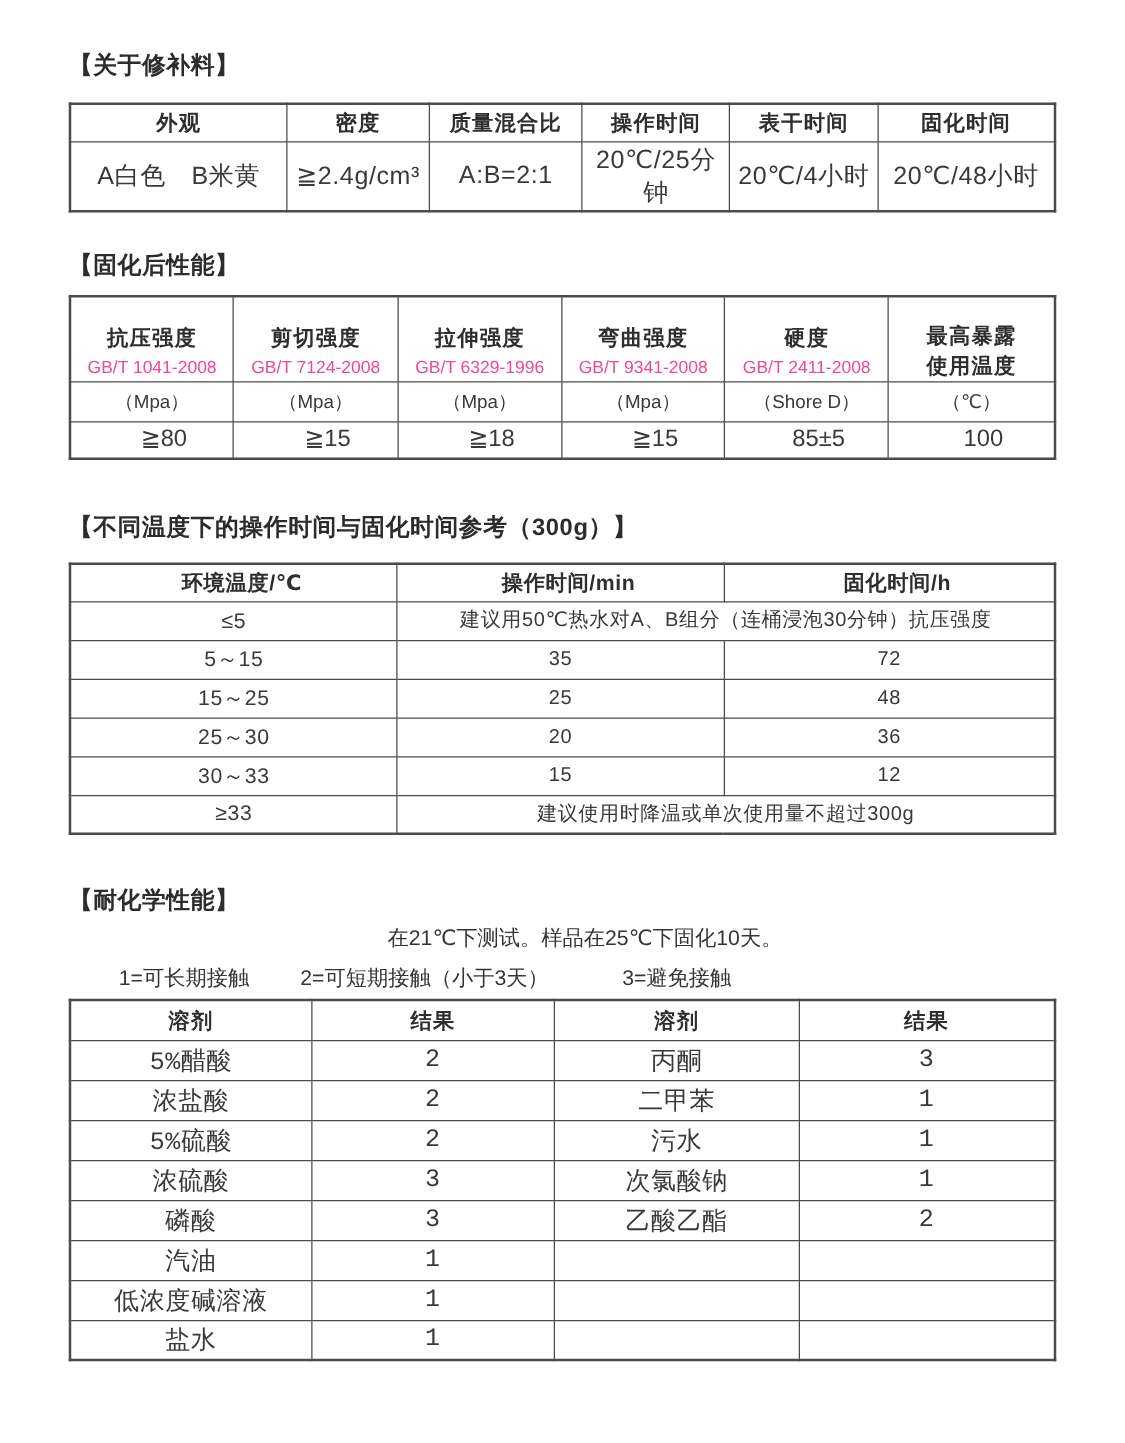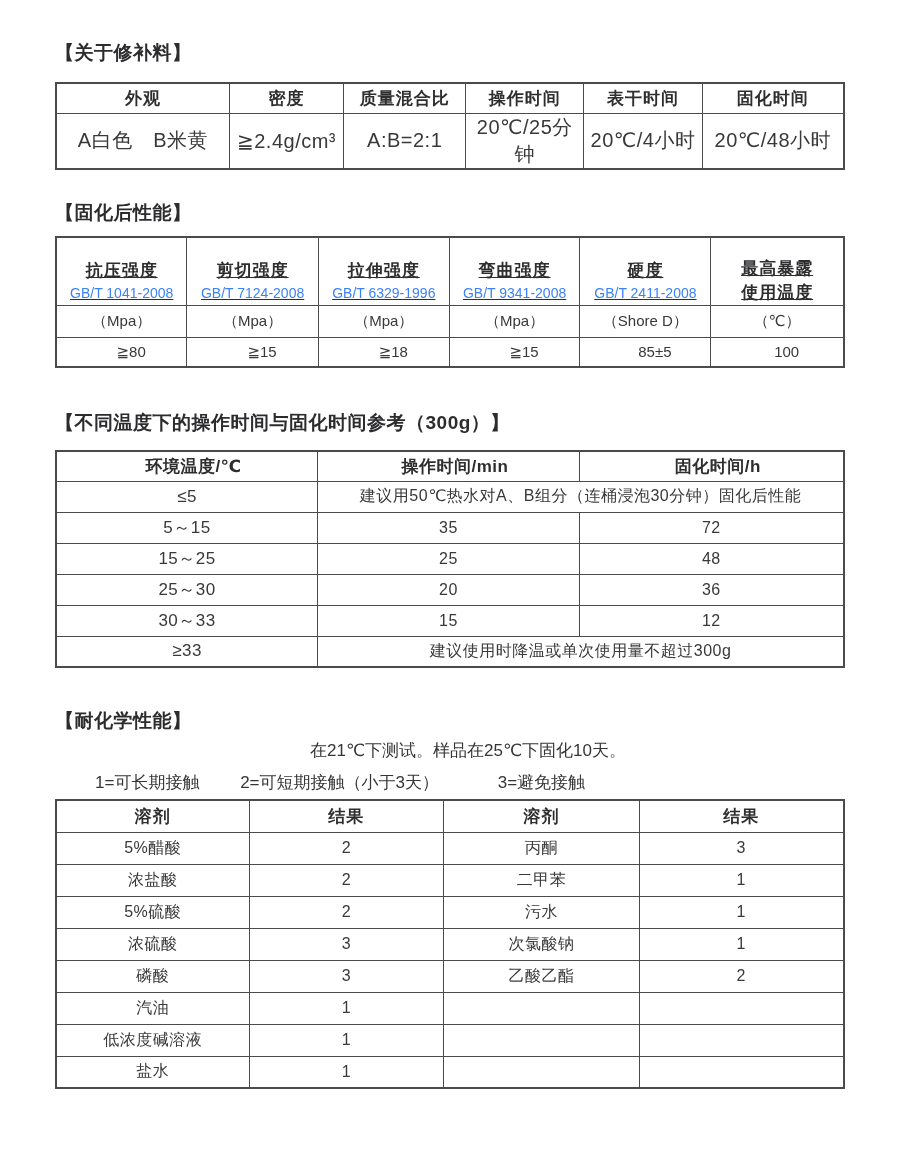--- a/index.html
+++ b/index.html
@@ -40,43 +40,43 @@
   }
   th { font-weight: bold; color: #2e2e30; }
 
   
   .t1 { margin-top: 18px; }
   .t1 th { height: 30px; font-size: 17px; letter-spacing: 1px; }
   .t1 td { height: 33px; font-size: 20px; letter-spacing: 0.5px; }
 
   
   .t2 { margin-top: 12px; }
-  .t2 th { height: 66px; padding-top: 19px; text-decoration: underline; }
+  .t2 th { height: 66px; padding-top: 19px; }
   .pname { font-size: 17px; font-weight: bold; letter-spacing: 1px; line-height: 24px; }
-  .pstd  { font-size: 14px; font-weight: normal; color: #3b82f6; letter-spacing: 0; line-height: 20px; }
+  .pstd  { font-size: 14px; font-weight: normal; color: #ec4899; letter-spacing: 0; line-height: 20px; }
   .t2 td.unit { height: 32px; font-size: 15px; }
-  .t2 td.val  { height: 30px; font-size: 15px; padding-left: 21px; }
+  .t2 td.val  { height: 30px; font-size: 19px; padding-left: 21px; }
 
   
   .t3 { margin-top: 16px; }
   .t3 th { height: 30px; font-size: 17px; letter-spacing: 0.5px; padding-left: 15px; }
   .t3 td { height: 31px; font-size: 16px; letter-spacing: 0.5px; }
   .t3 td.temp { font-size: 17px; }
 
   
   .note1 { margin: 8px 0 0 36px; font-size: 17px; line-height: 22px; color: #353537; text-align: center; }
   .legend { margin: 10px 0 0 40px; font-size: 17px; line-height: 22px; color: #353537; }
   .legend .li { margin-right: 36px; }
   .legend .li.gap-lg { margin-right: 54px; }
   .legend .li:last-child { margin-right: 0; }
 
   
   .t4 { margin-top: 5px; }
   .t4 th { height: 32px; font-size: 17px; letter-spacing: 1px; }
-  .t4 td { height: 32px; font-size: 16px; letter-spacing: 0.5px; }
+  .t4 td { height: 32px; font-size: 20px; letter-spacing: 0.5px; font-family: Liberation Mono, monospace; }
 
   .mt-title2 { margin-top: 32px; }
   .mt-title3 { margin-top: 44px; }
   .mt-title4 { margin-top: 42px; }
 </style>
 </head>
 <body>
 
 <div class="doc">
 
@@ -174,21 +174,21 @@
         <col style="width:33.6%">
     </colgroup>
     <tbody>
         <tr>
       <th>环境温度/℃</th>
       <th>操作时间/min</th>
       <th>固化时间/h</th>
     </tr>
     <tr>
       <td class="temp">≤5</td>
-      <td colspan="2">建议用50℃热水对A、B组分（连桶浸泡30分钟）固化后性能</td>
+      <td colspan="2">建议用50℃热水对A、B组分（连桶浸泡30分钟）抗压强度</td>
     </tr>
     <tr>
       <td class="temp">5～15</td>
       <td>35</td>
       <td>72</td>
     </tr>
     <tr>
       <td class="temp">15～25</td>
       <td>25</td>
       <td>48</td>

